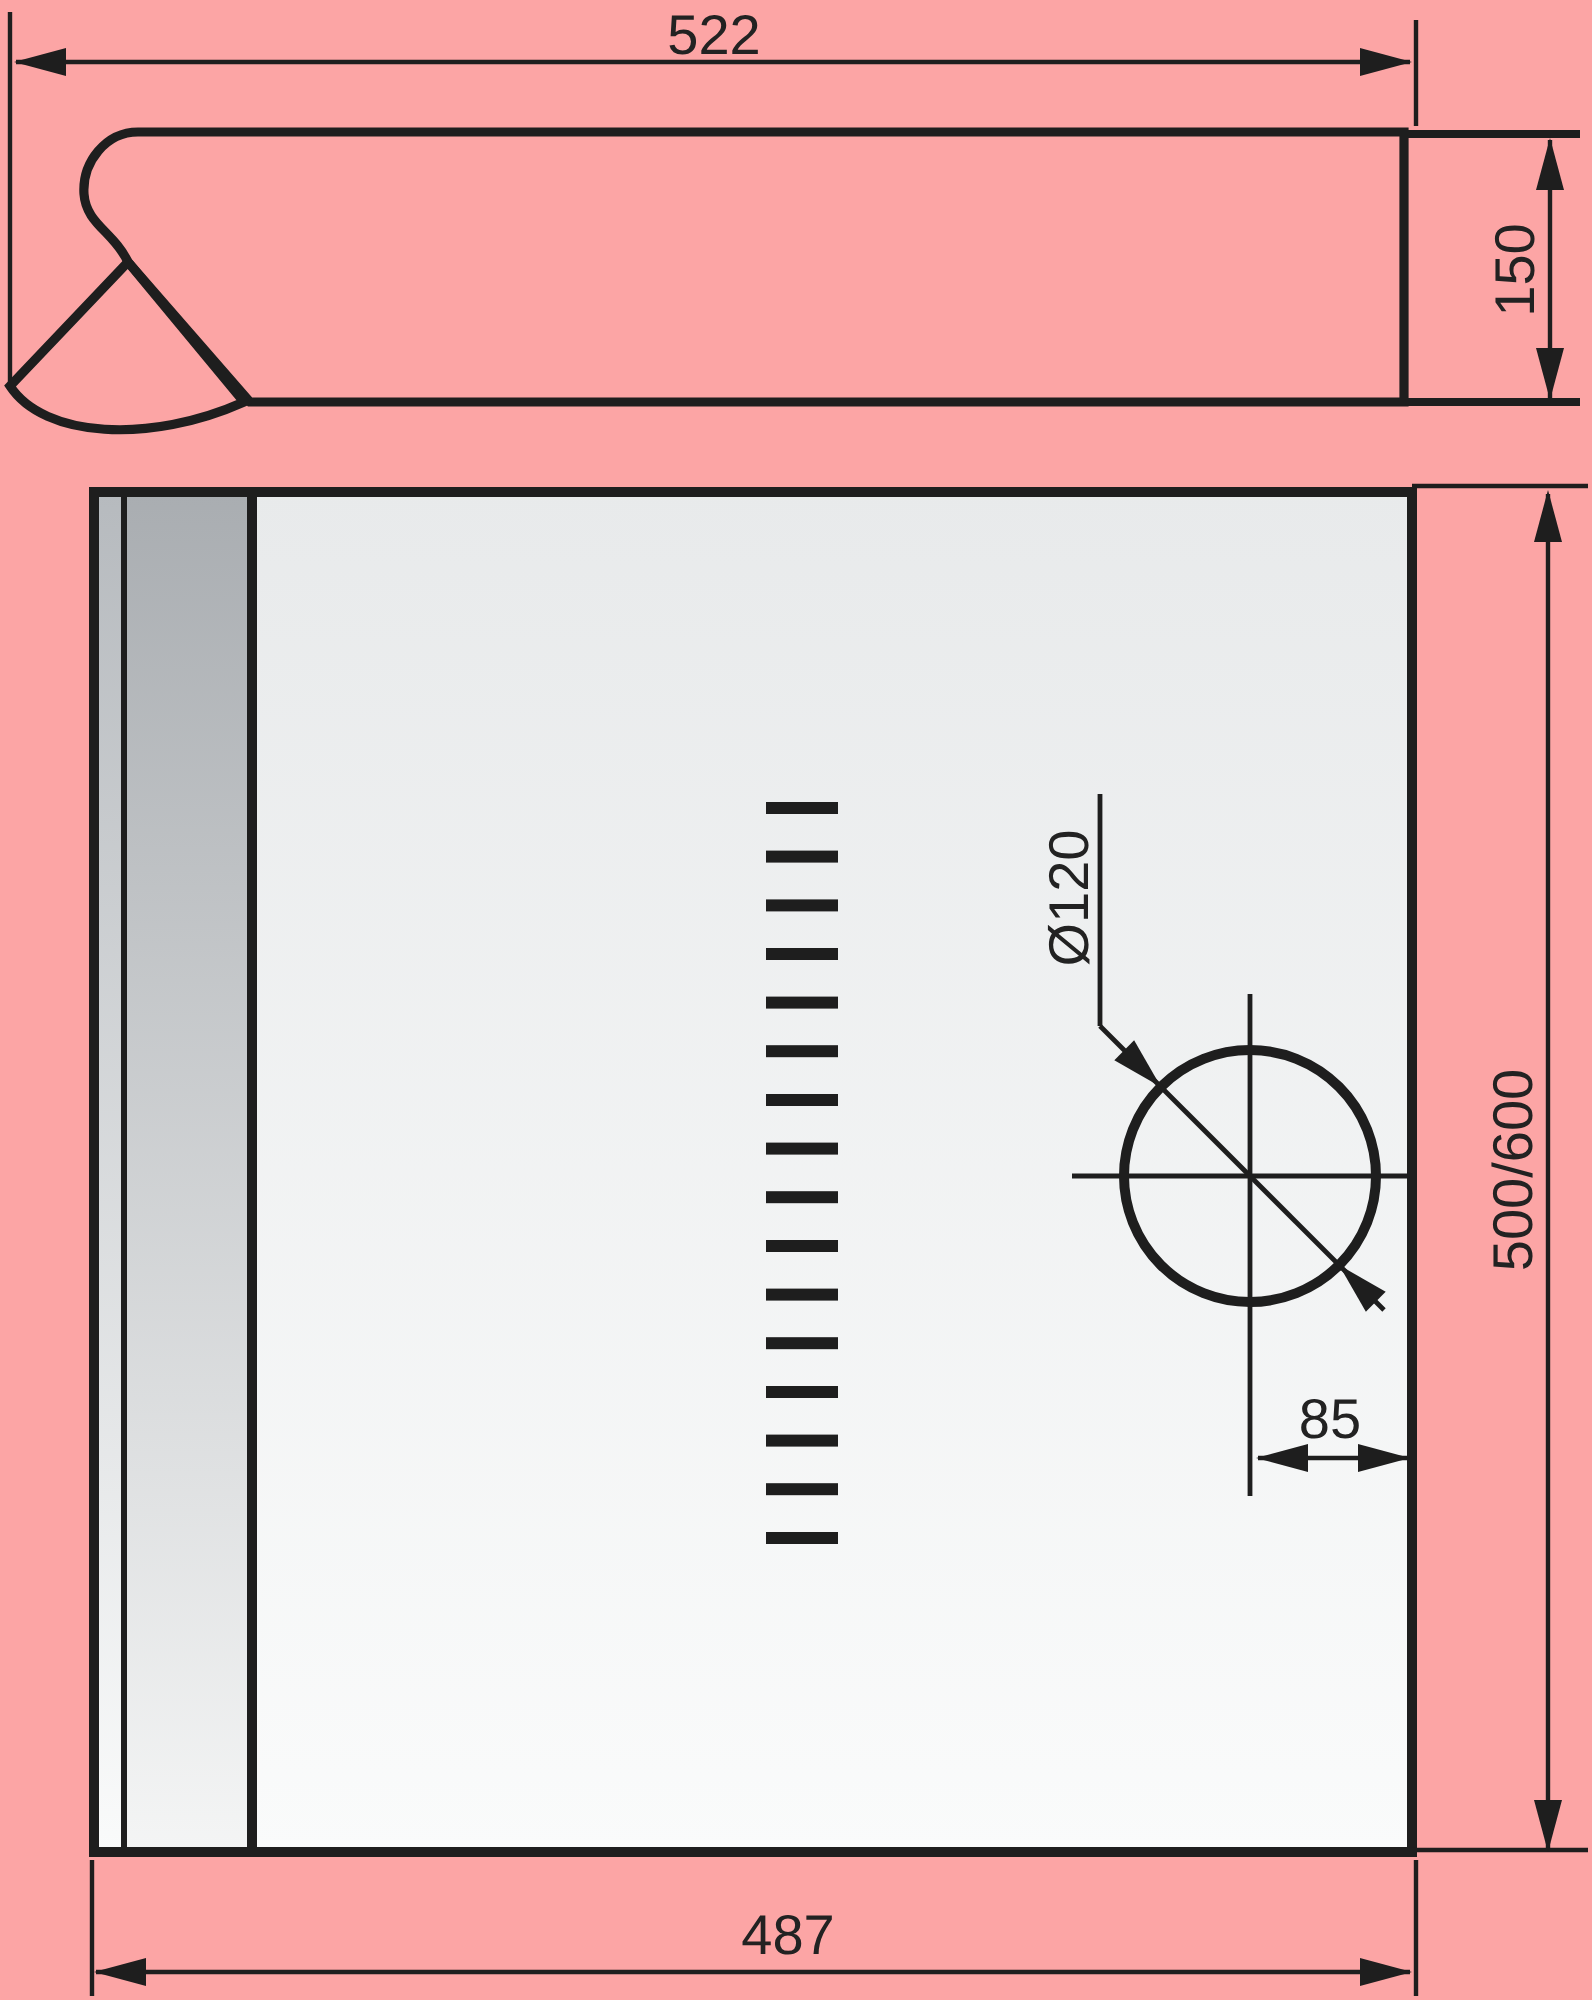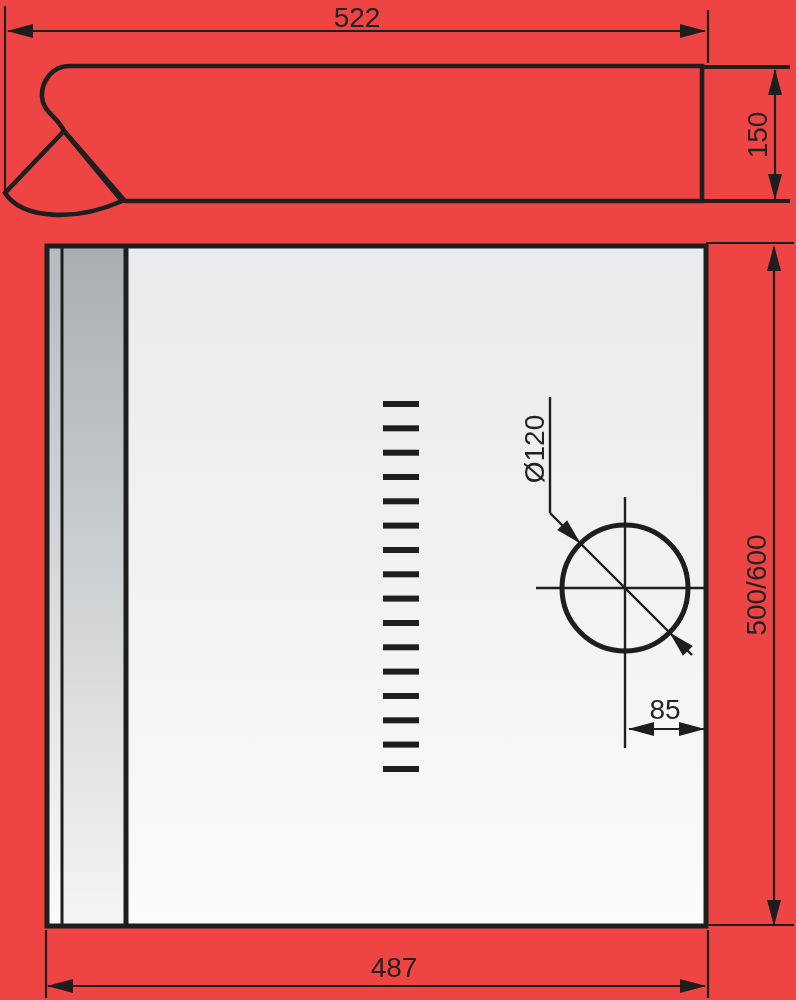--- a/index.html
+++ b/index.html
@@ -4,21 +4,21 @@
 <style>
   html, body {
     margin: 0;
     padding: 0;
     background: #ffffff;
   }
   .canvas {
     position: relative;
     width: 796px;
     height: 1000px;
-    background: #ef4444;
+    background: #fca5a5;
     overflow: hidden;
     font-family: "Liberation Sans", "DejaVu Sans", sans-serif;
   }
   svg { display: block; }
   .ln   { stroke: #1e1e1e; fill: none; }
   .thin { stroke-width: 2.2; }
   .mid  { stroke-width: 3;   }
   .thick{ stroke-width: 5;   }
   .outline { stroke-width: 4.6; }
   .arrow { fill: #1e1e1e; stroke: none; }

